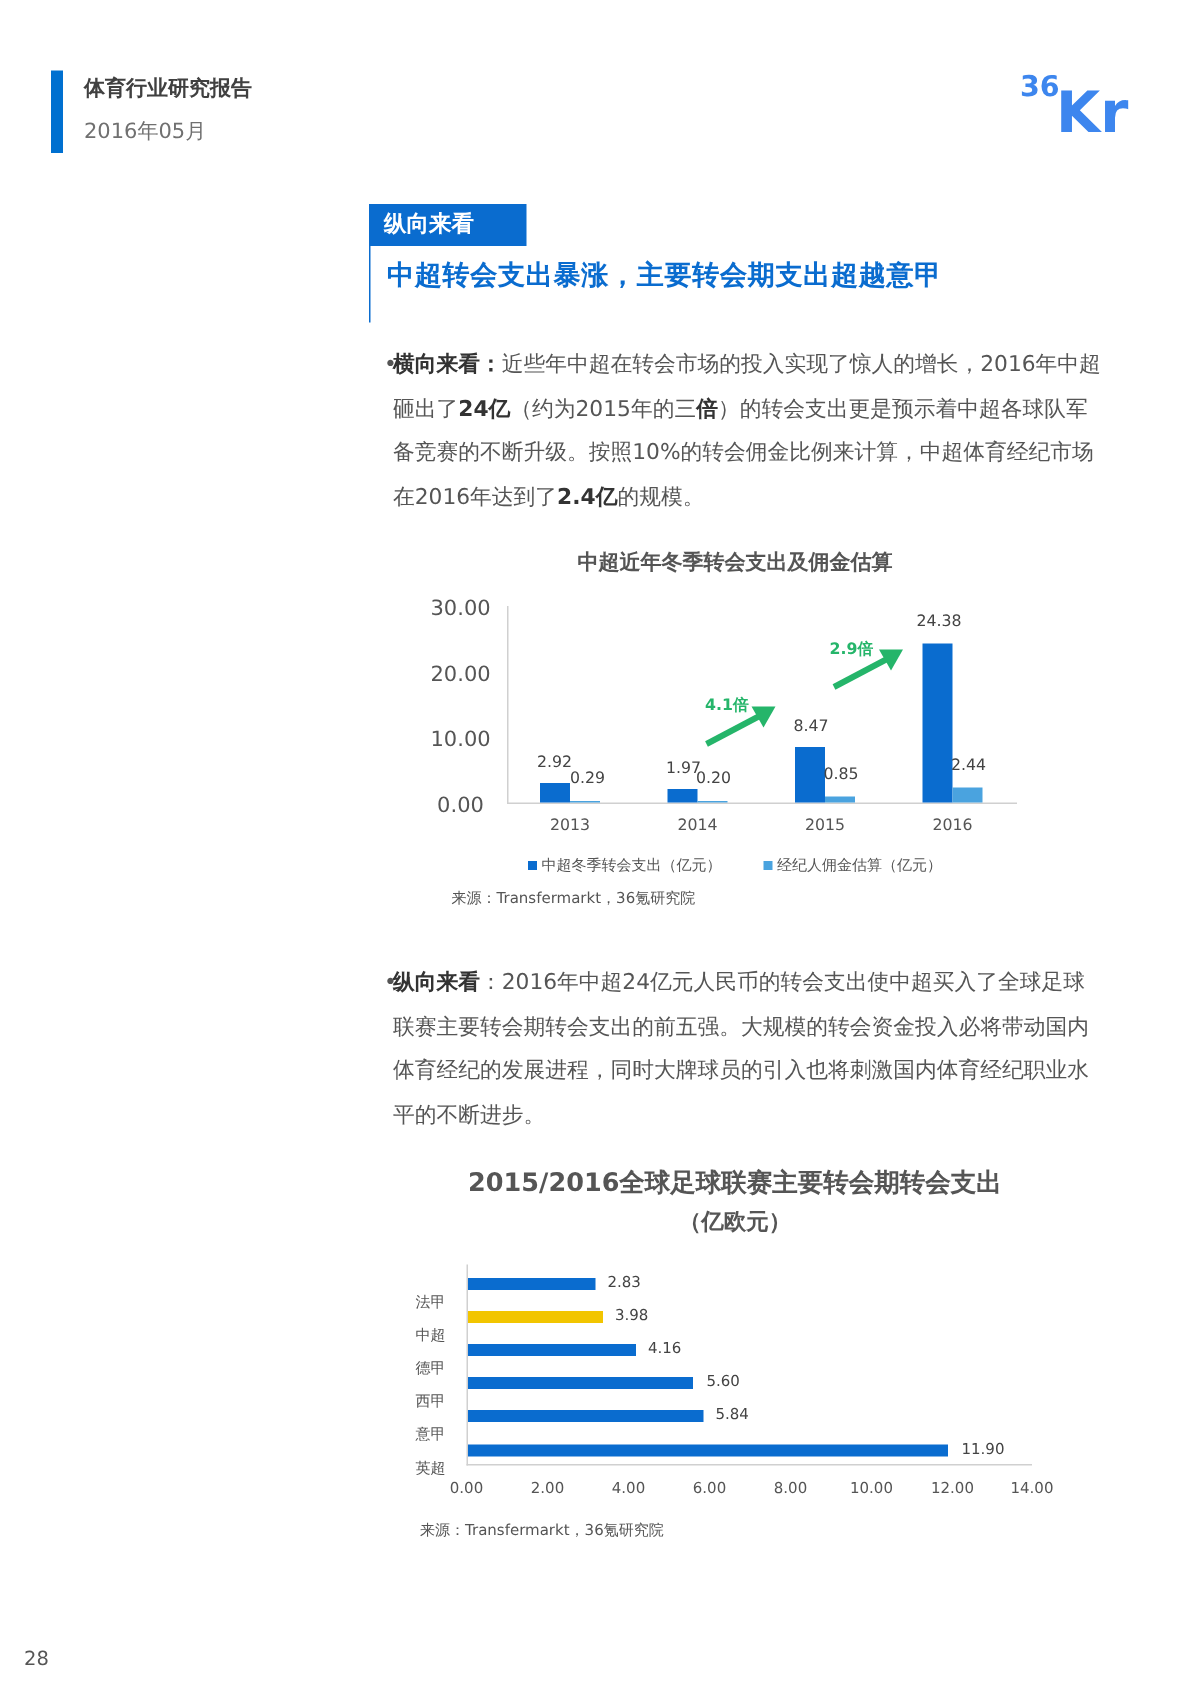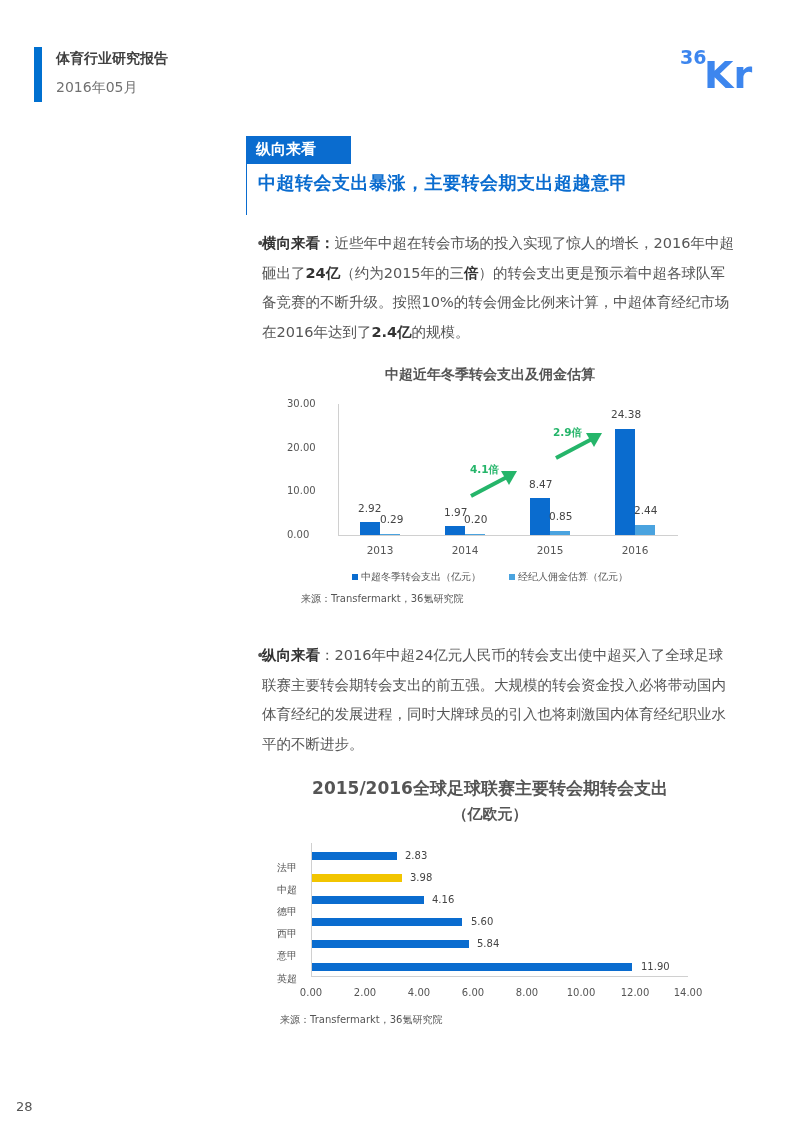--- a/index.html
+++ b/index.html
@@ -17,21 +17,21 @@
   .sec-title { position: absolute; left: 258px; top: 171px; font-size: 18px; font-weight: bold; color: #0a6ccf; letter-spacing: 0.5px; }
 
   .para { position: absolute; left: 256px; width: 480px; font-size: 14.5px; line-height: 29.5px; color: #555; }
   .para .bullet { position: absolute; left: 0; top: 0; width: 14px; color: #555; }
   .para .text { margin-left: 6px; display: block; }
   .para b { color: #333; }
 
   .chart-title { position: absolute; font-size: 14px; font-weight: bold; color: #555; text-align: center; }
   .src { position: absolute; font-size: 10px; color: #555; }
 
-  .c1-tick { position: absolute; font-size: 10px; color: #555; width: 40px; text-align: left; }
+  .c1-tick { position: absolute; font-size: 14px; color: #555; width: 40px; text-align: center; }
   .c1-cat { position: absolute; font-size: 10.5px; color: #555; width: 40px; text-align: center; }
   .c1-val { position: absolute; font-size: 10.5px; color: #444; white-space: nowrap; }
   .c1-bar { position: absolute; }
   .axis-line { position: absolute; background: #d0d0d0; }
 
   .legend { position: absolute; font-size: 10px; color: #555; display: flex; align-items: center; white-space: nowrap; gap: 10px; }
   .legend .sw { display: inline-block; width: 6px; height: 6px; margin-right: 3px; }
   .legend .item { display: flex; align-items: center; margin-right: 18px; }
 
   .mult { position: absolute; font-size: 10.5px; font-weight: bold; color: #25b56a; }

